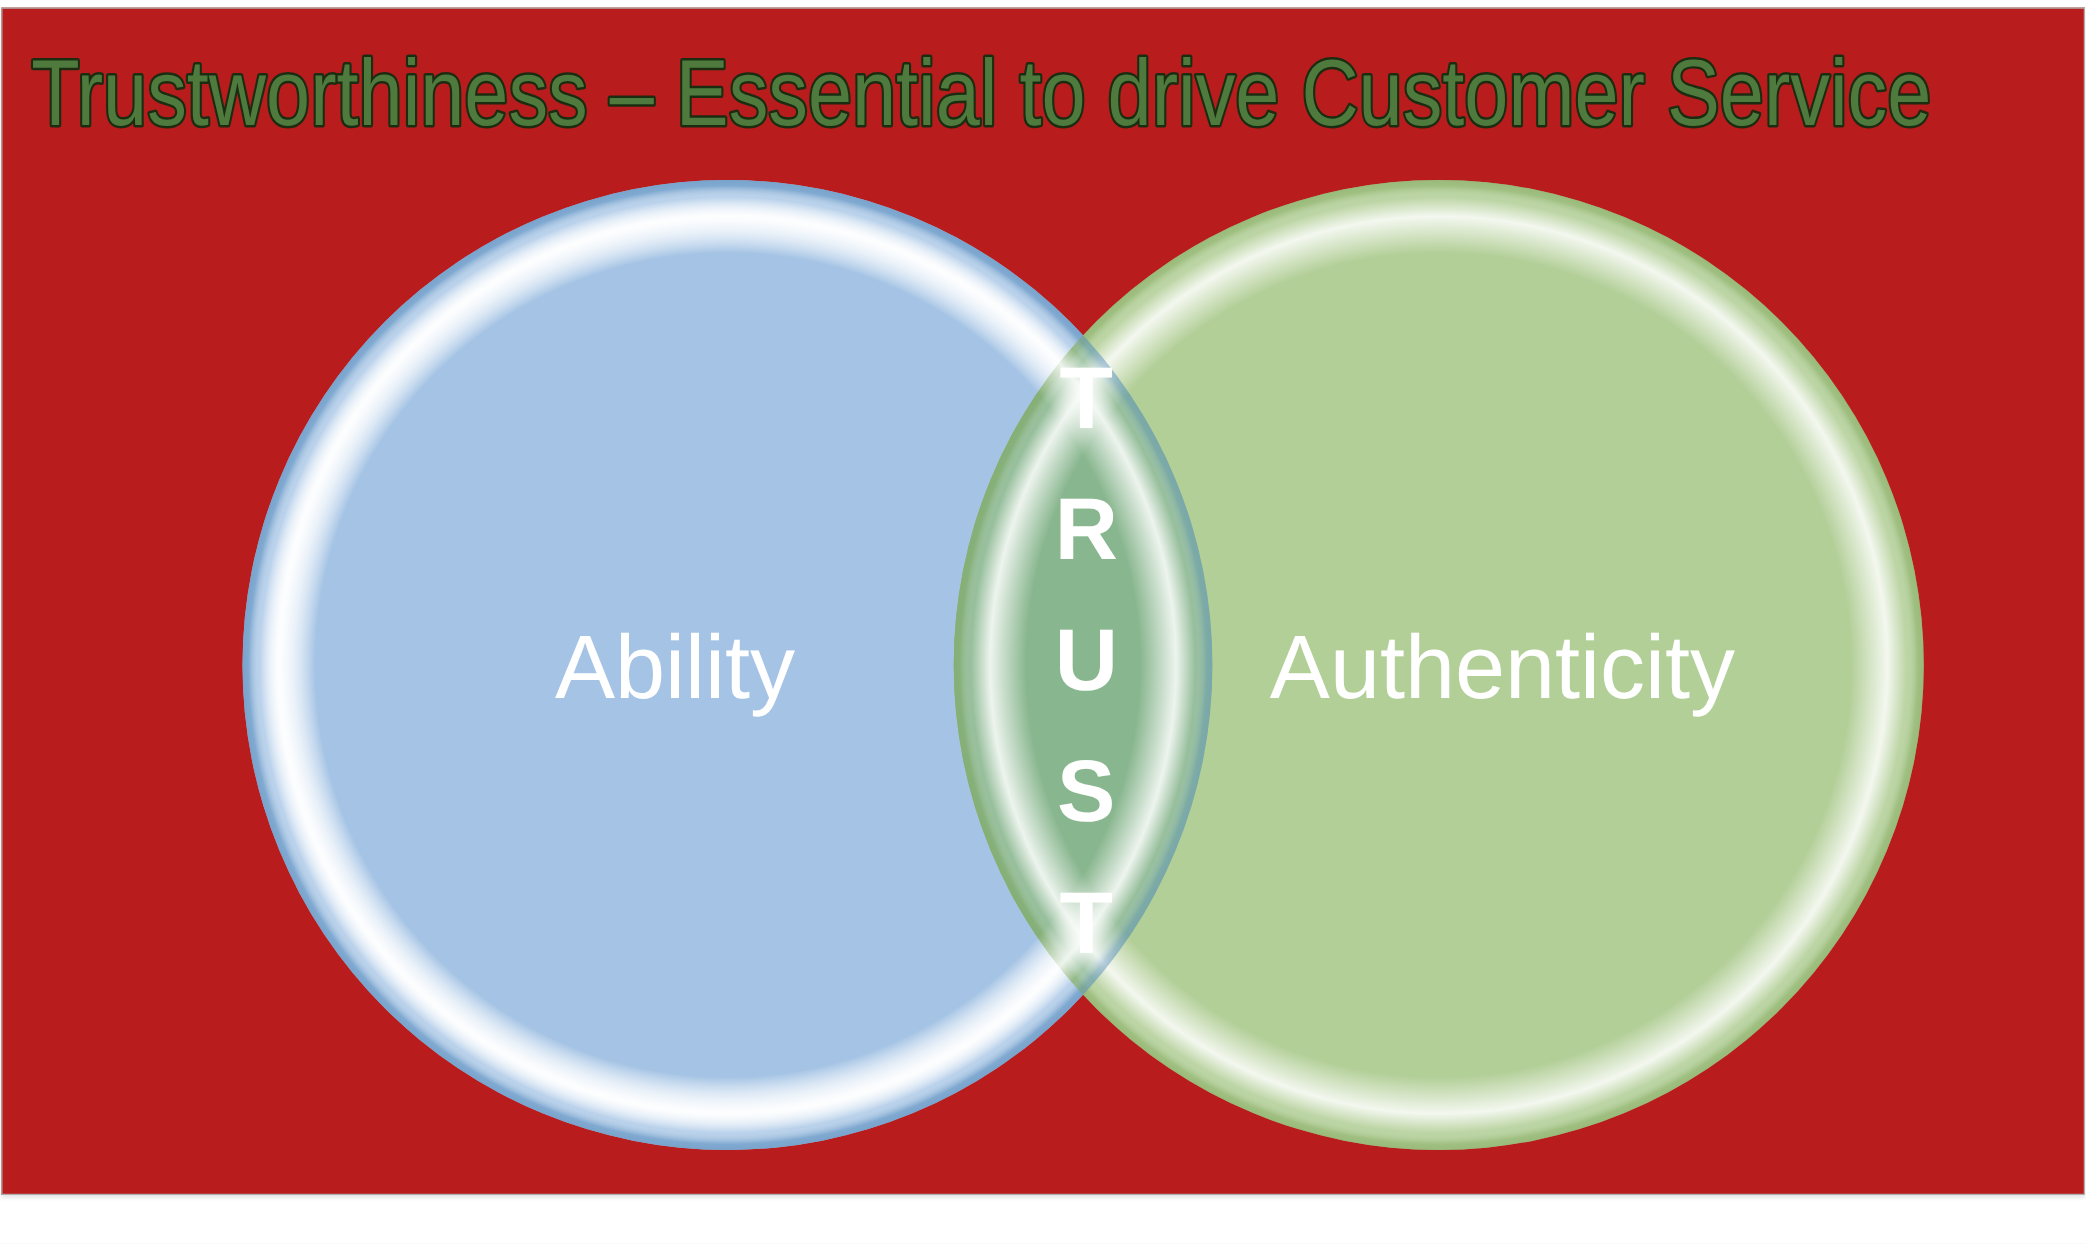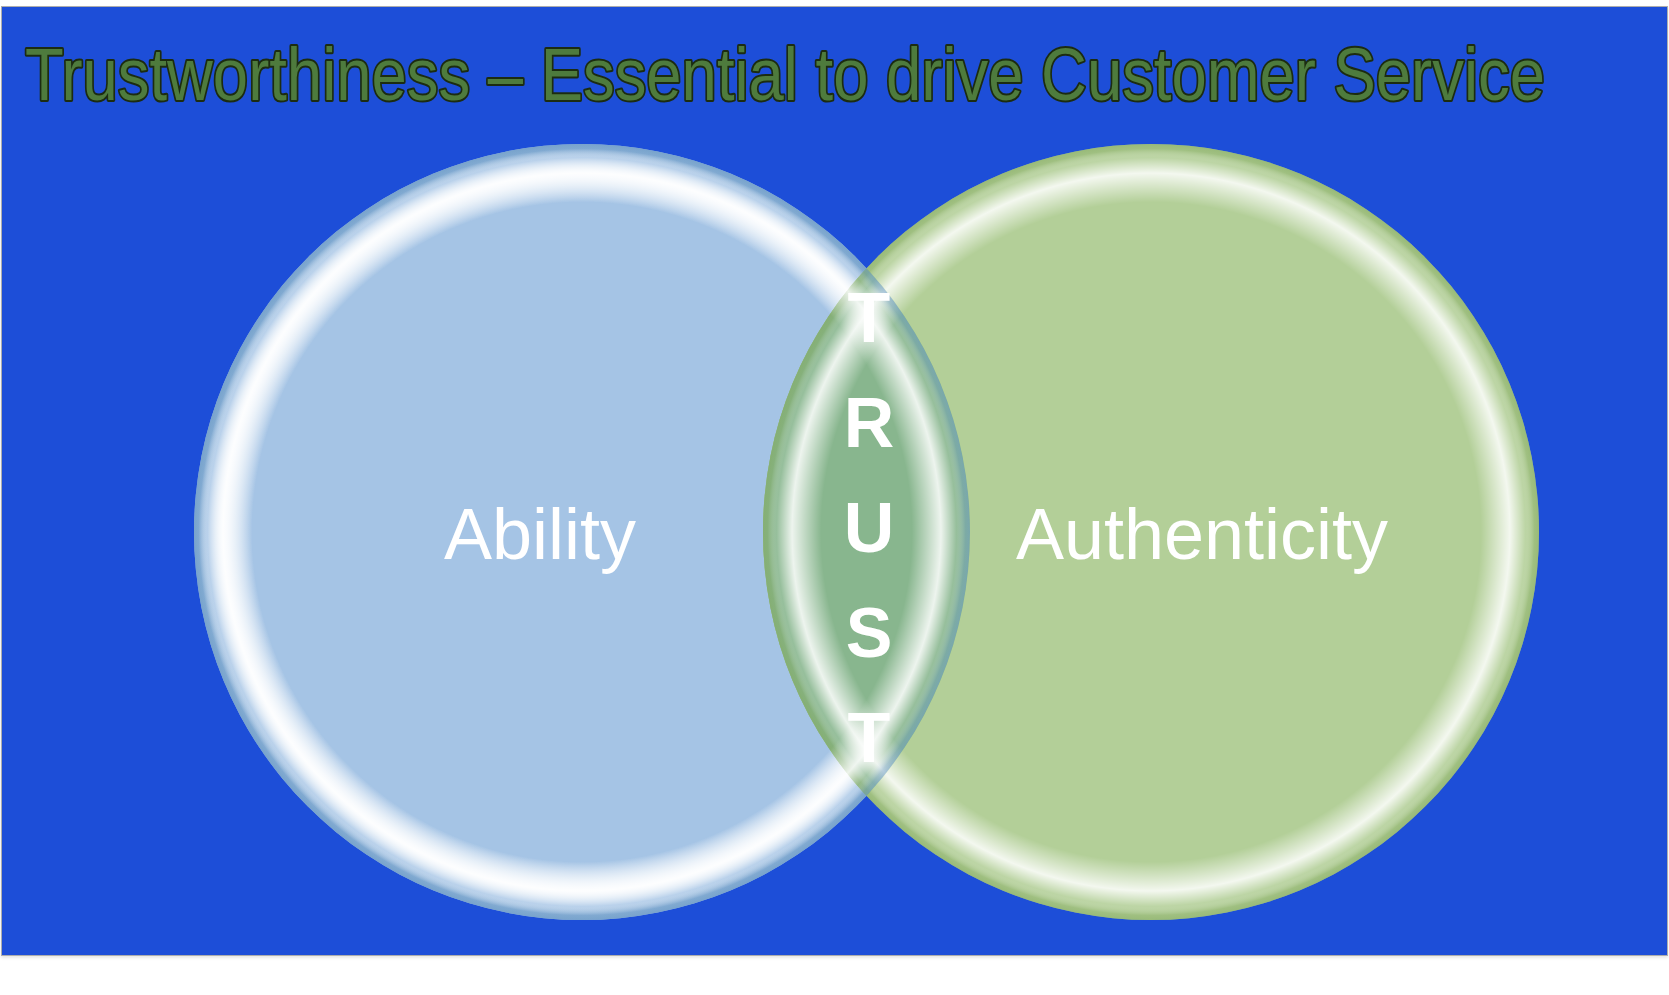--- a/index.html
+++ b/index.html
@@ -10,21 +10,21 @@
     background: #ffffff;
     overflow: hidden;
     font-family: "Liberation Sans", sans-serif;
   }
   .slide {
     position: absolute;
     left: 1px;
     top: 6px;
     width: 1665px;
     height: 948px;
-    background: #1d4ed8;
+    background: #b91c1c;
     border: 1px solid #adadad;
     box-shadow: 0 2px 3px rgba(0,0,0,0.10);
   }
   .slide svg { display: block; }
   .title {
     font-family: "Liberation Sans", sans-serif;
     font-size: 75px;
     font-weight: 400;
   }
   .circle-label {

